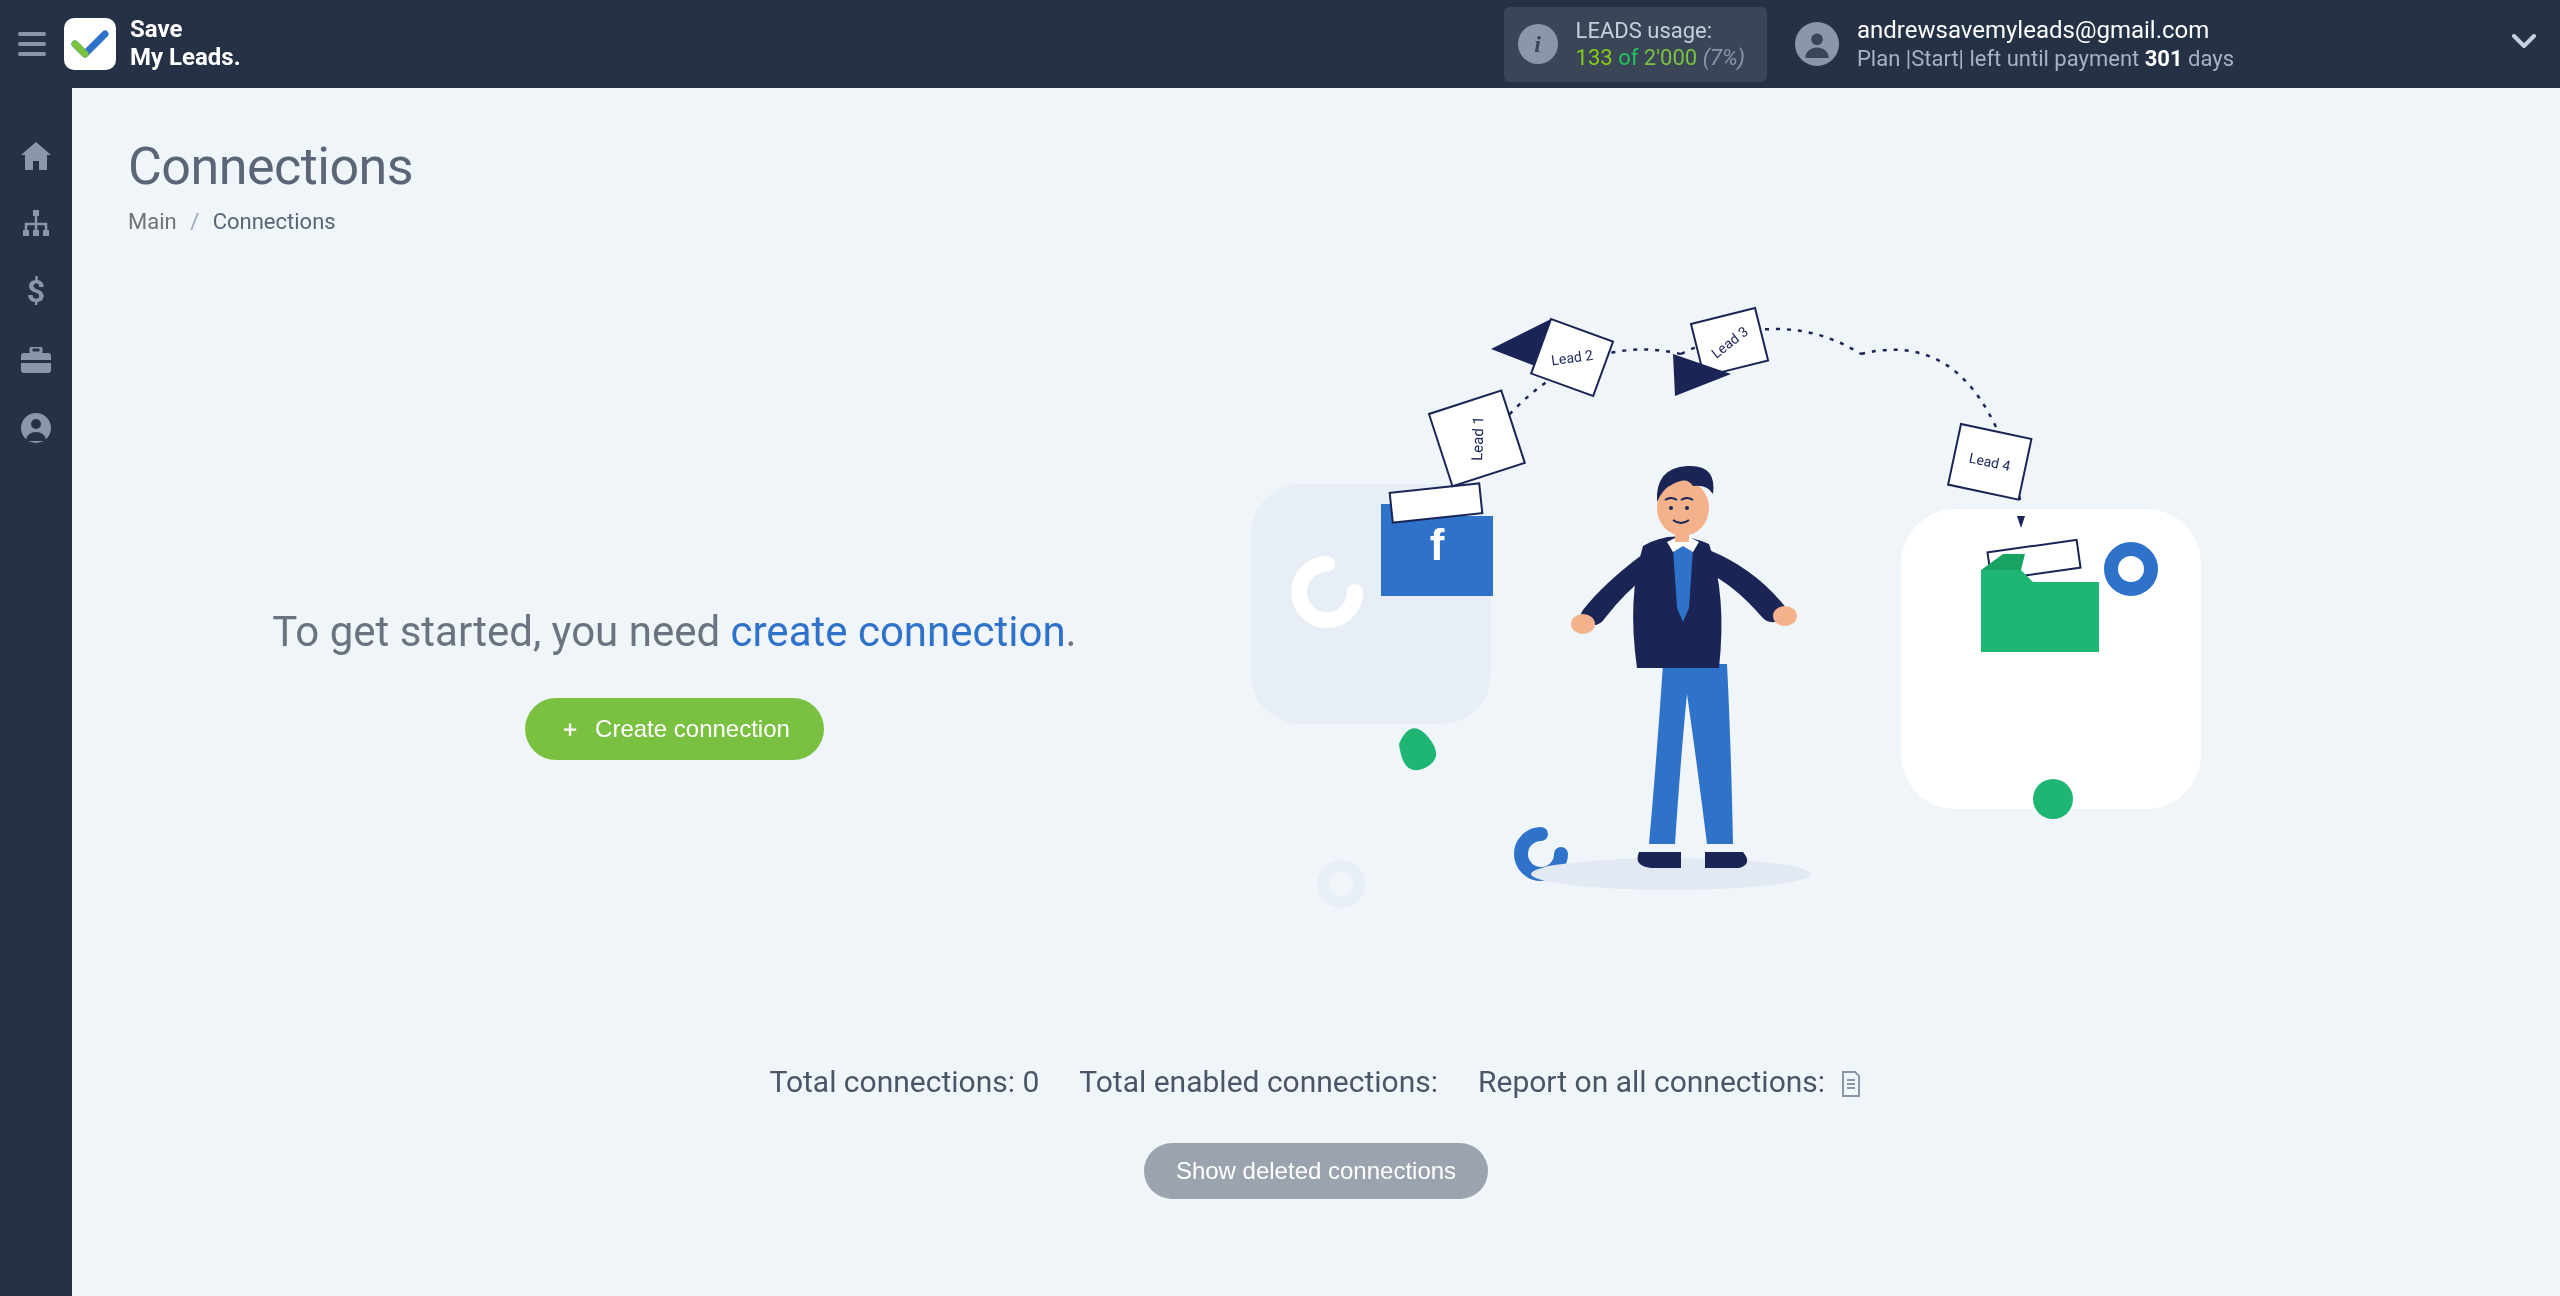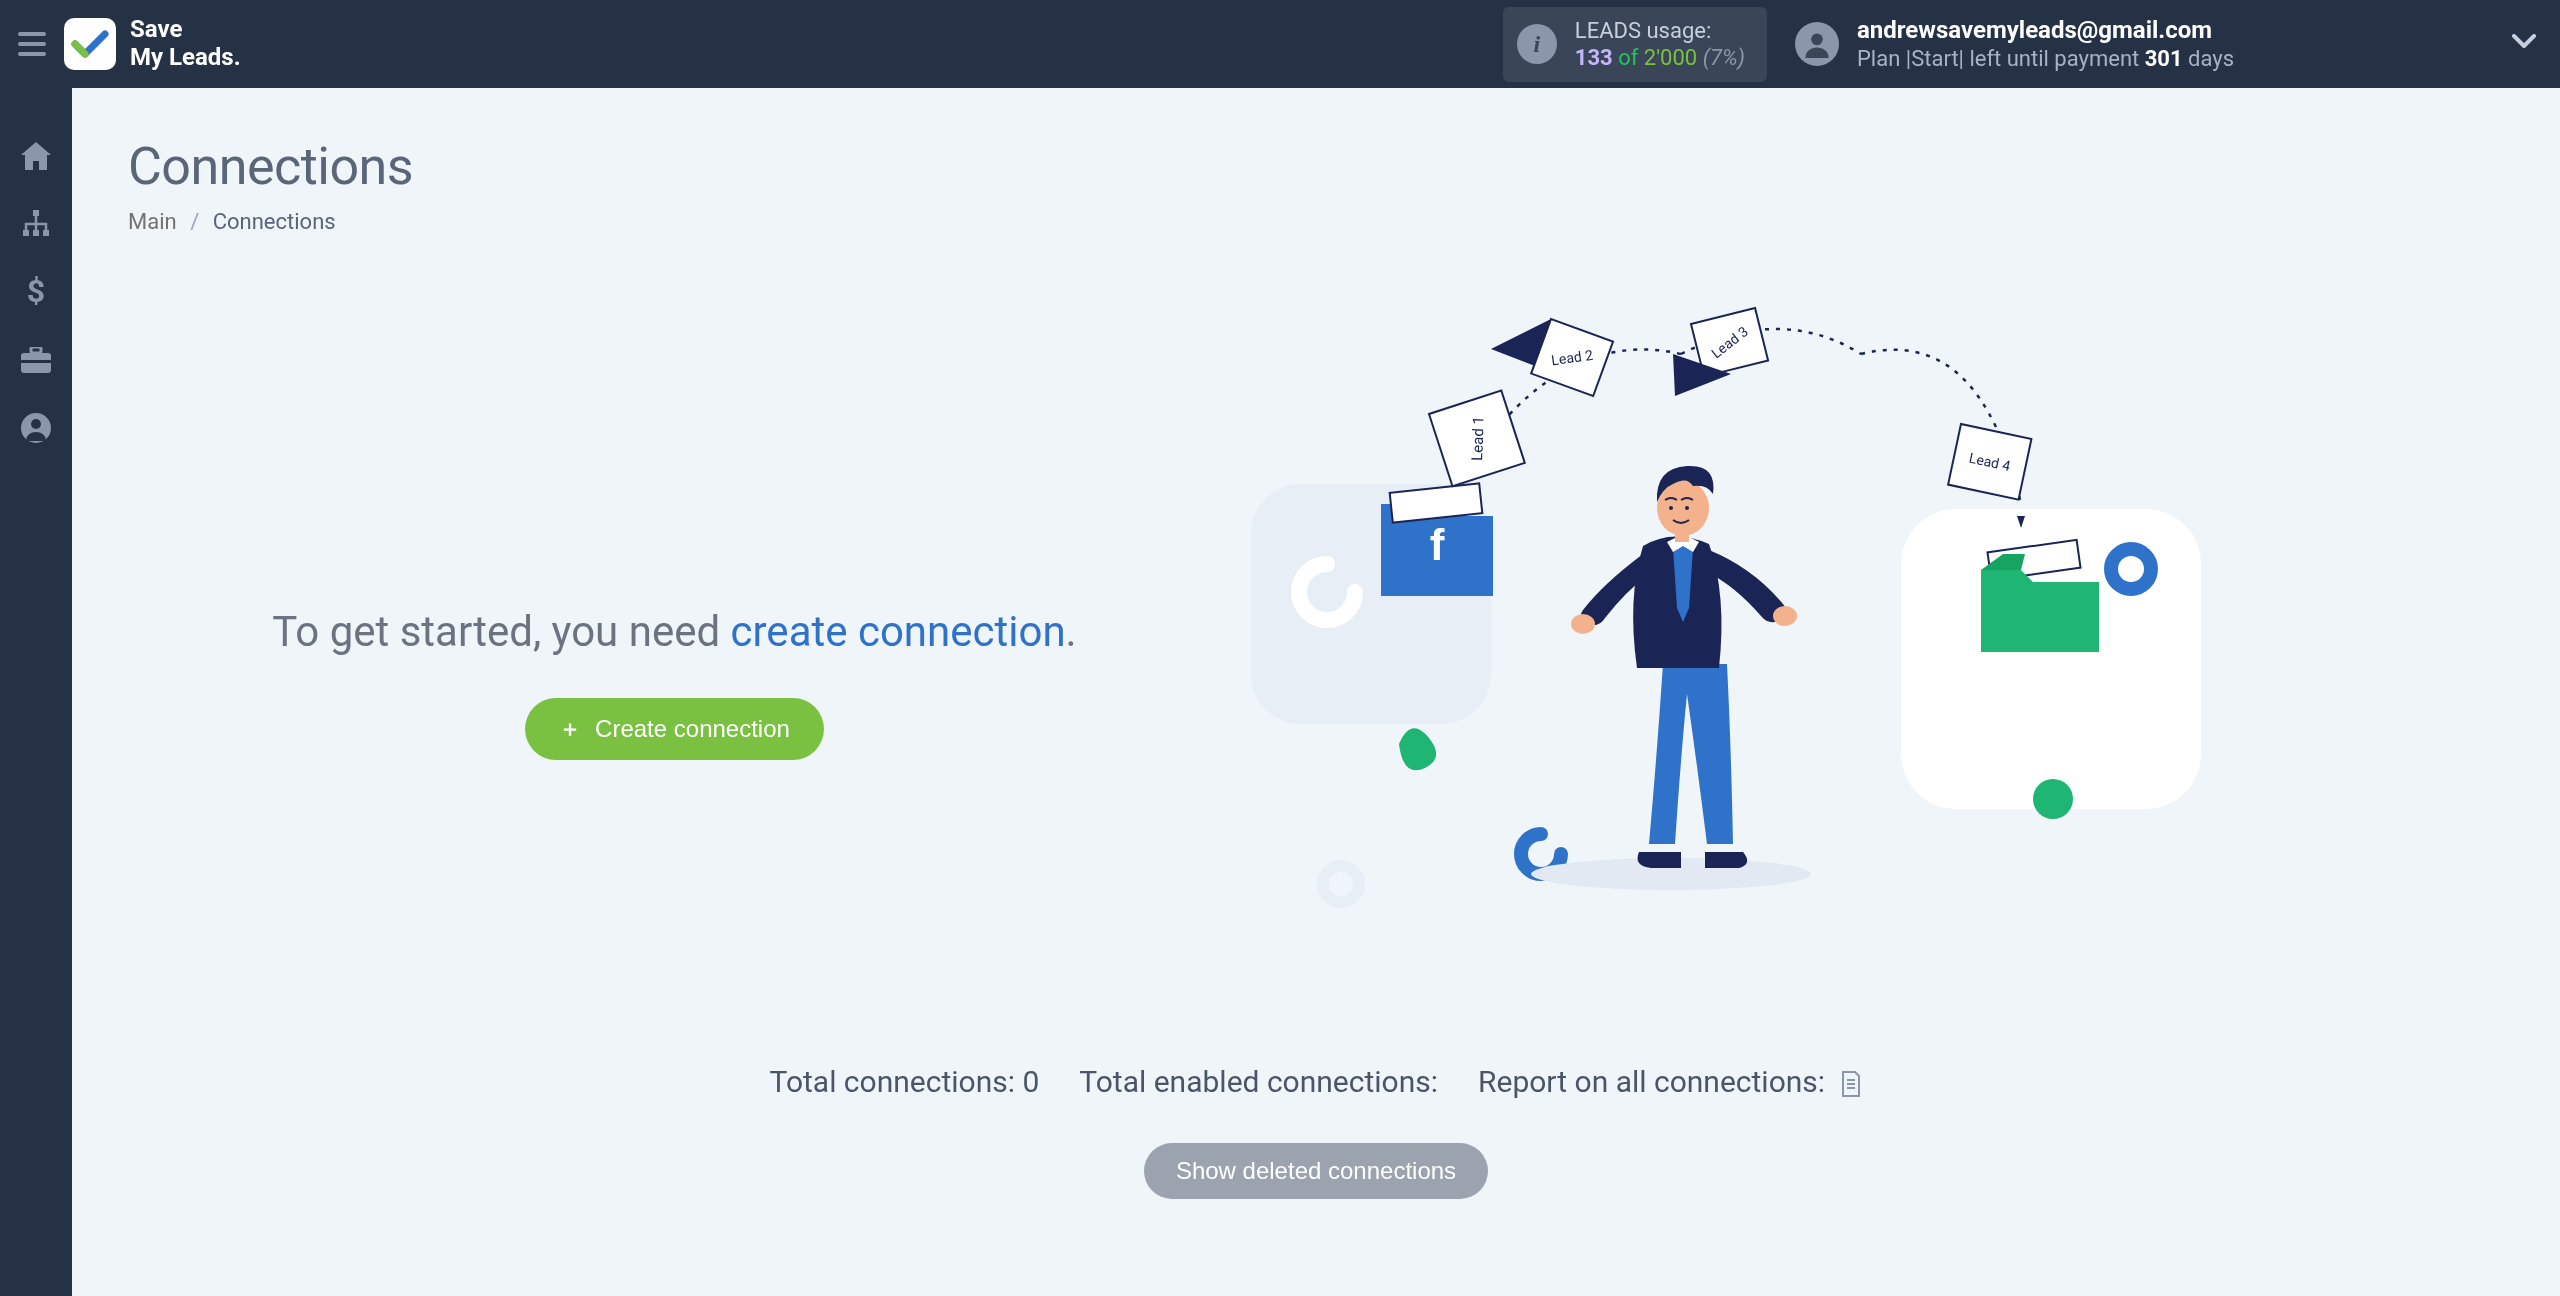--- a/index.html
+++ b/index.html
@@ -86,21 +86,21 @@
       font-weight: 700;
       font-size: 24px;
       font-style: italic;
       font-family: Georgia, serif;
     }
     .usage-text {
       color: #c7cfdc;
       font-size: 22px;
       line-height: 1.25;
     }
-    .usage-numbers .num-used { color: #c4b5fd; font-weight: bold; }
+    .usage-numbers .num-used { color: #84cc16; }
     .usage-numbers .num-of   { color: #22c55e; }
     .usage-numbers .num-total{ color: #7ac142; }
     .usage-numbers .num-pct  { color: #8a97ab; font-style: italic; }
     
     .account-box {
       display: flex;
       align-items: center;
       gap: 18px;
     }
     .avatar-circle {
@@ -111,21 +111,20 @@
       display: flex;
       align-items: center;
       justify-content: center;
     }
     .account-text {
       line-height: 1.25;
     }
     .account-email {
       color: #fff;
       font-size: 24px;
-      font-weight: bold;
     }
     .account-plan {
       color: #a8b2c4;
       font-size: 22px;
     }
     .account-plan b { color: #fff; font-weight: 700; }
     
     .chevron-down {
       margin-left: 260px;
       color: #c7cfdc;

